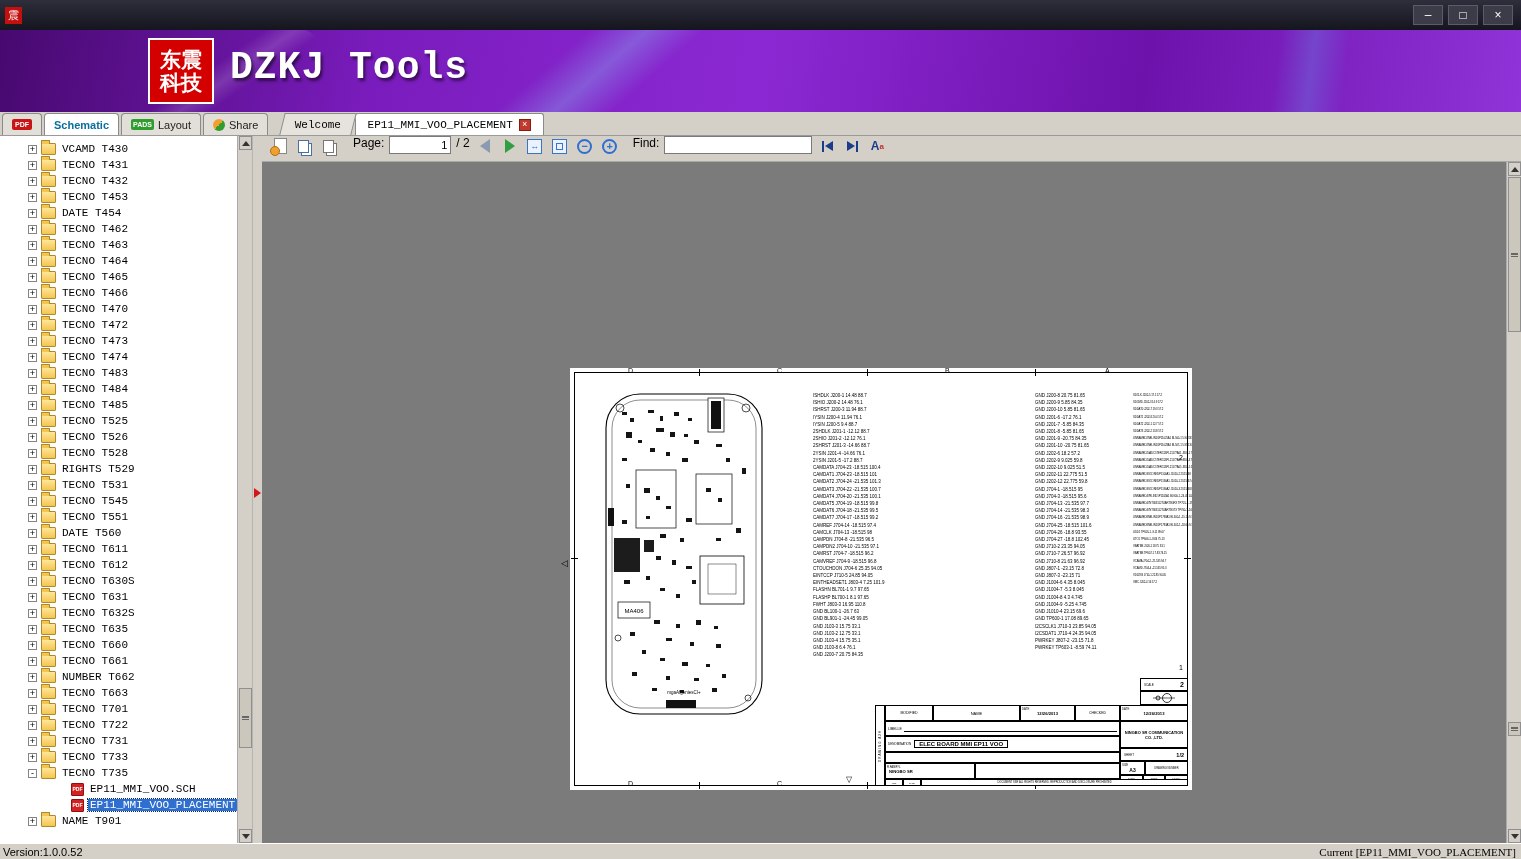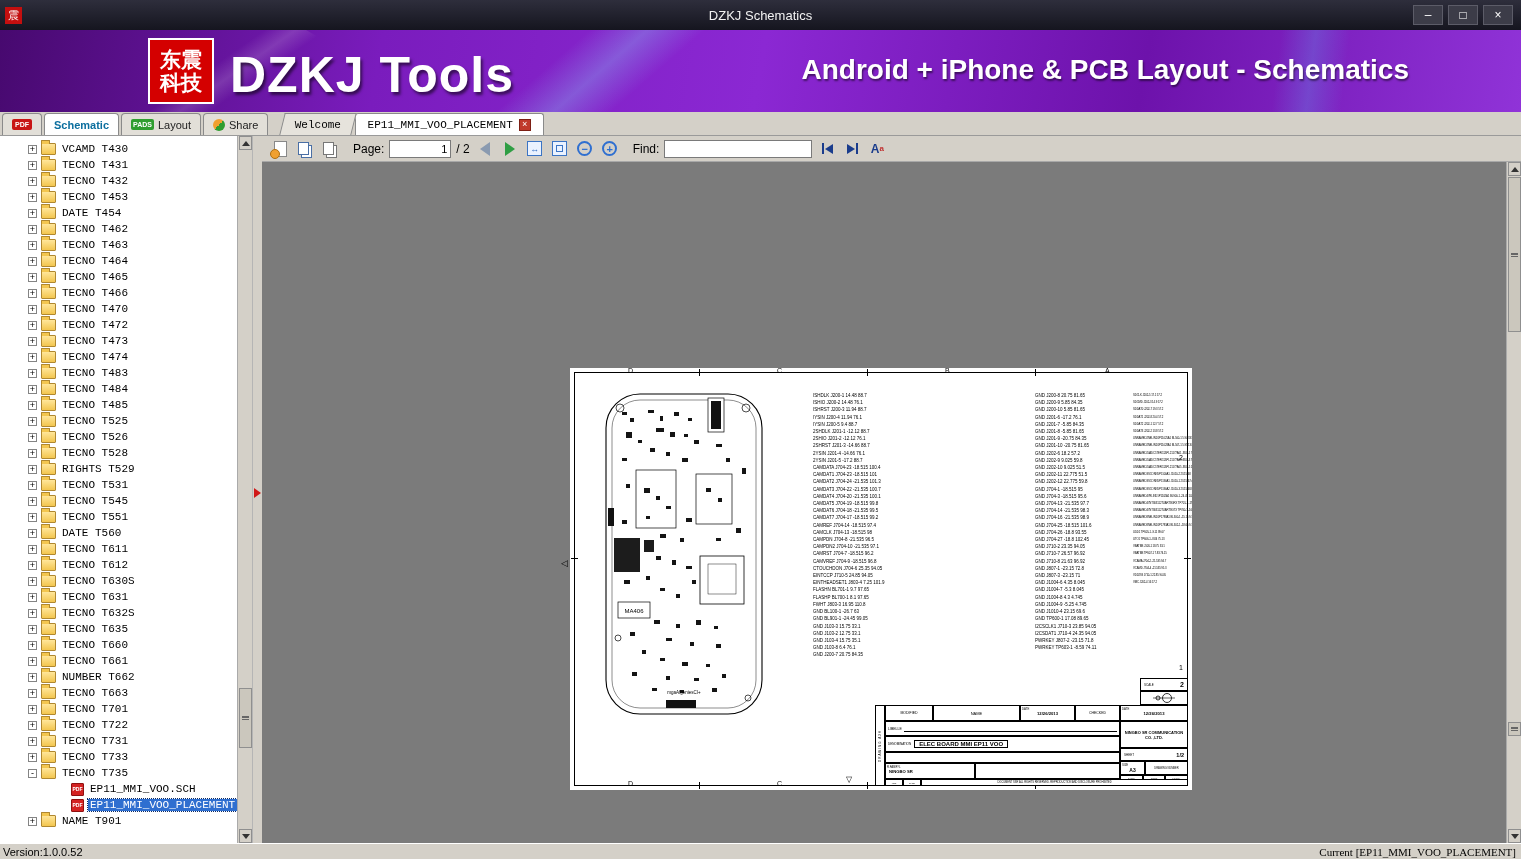--- a/index.html
+++ b/index.html
@@ -23,22 +23,22 @@
   .streak{position:absolute;pointer-events:none;}
   .s1{left:380px;top:-60px;width:420px;height:220px;transform:rotate(24deg);
     background:linear-gradient(115deg,transparent 42%,rgba(140,230,255,.28) 50%,transparent 58%);}
   .s2{left:1050px;top:-70px;width:520px;height:240px;transform:rotate(-18deg);
     background:linear-gradient(115deg,transparent 44%,rgba(90,200,255,.22) 50%,transparent 56%);}
   .s3{left:60px;top:-40px;width:300px;height:200px;transform:rotate(30deg);
     background:linear-gradient(115deg,transparent 45%,rgba(255,255,255,.15) 50%,transparent 55%);}
   .logo{position:absolute;left:148px;top:8px;width:66px;height:66px;background:#d40000;
     border:2px solid #fff;display:flex;flex-direction:column;align-items:center;justify-content:center;
     color:#fff;font-weight:bold;font-size:21px;line-height:1.1;}
-  .app-name{position:absolute;left:230px;top:16px;font-size:50px;font-weight:bold;color:#fff;
-    letter-spacing:1px;text-shadow:2px 3px 3px rgba(0,0,0,.55);}
+  .app-name{position:absolute;left:230px;top:16px;font-size:38px;font-weight:bold;color:#fff;
+    letter-spacing:1px;text-shadow:2px 3px 3px rgba(0,0,0,.55);font-family:Liberation Mono, monospace;}
   .tagline{position:absolute;right:112px;top:24px;font-size:28px;font-weight:bold;color:#fff;
     text-shadow:1px 2px 2px rgba(0,0,0,.5);}
 
   
   .tabbar{position:absolute;left:0;top:112px;width:1521px;height:24px;background:#d4d0c8;
     display:flex;align-items:flex-end;border-bottom:1px solid #9a9a9a;}
   .tab{height:22px;margin-left:2px;padding:0 9px;display:flex;align-items:center;gap:4px;
     background:#e2dfd8;border:1px solid #8a8a8a;border-bottom:none;border-radius:4px 4px 0 0;
     font-size:11px;color:#222;cursor:default;}
   .tab.active{background:#fff;color:#0b6e9e;font-weight:bold;}
@@ -51,21 +51,21 @@
     background:#e6e3dc;border:1px solid #8a8a8a;border-bottom:none;transform:skewX(-14deg);
     font-size:11px;font-family:"Liberation Mono",monospace;}
   .doctab>*{transform:skewX(14deg);}
   .doctab.active{background:#fff;transform:none;border-radius:3px 3px 0 0;}
   .doctab.active>*{transform:none;}
   .closebox{width:12px;height:12px;background:#c0392b;color:#fff;font-size:9px;line-height:11px;
     text-align:center;border:1px solid #7d1f14;}
 
   
   .toolbar{position:absolute;left:262px;top:136px;width:1259px;height:26px;background:#d4d0c8;
-    border-bottom:1px solid #a8a8a8;display:flex;align-items:center;gap:5px;padding:0 8px;font-size:12px;}
+    border-bottom:1px solid #a8a8a8;display:flex;gap:5px;padding:0 8px;font-size:12px;}
   .tb-lab{margin-left:8px;color:#000;}
   .tb-input{height:18px;border:1px solid #7a7a7a;background:#fff;font-size:11px;padding:0 3px;}
   .page-input{width:62px;text-align:right;}
   .find-input{width:148px;}
   .ico{display:inline-flex;align-items:center;justify-content:center;width:20px;height:20px;cursor:default;}
   .ico-page{width:13px;height:16px;background:#fff;border:1px solid #888;position:relative;}
   .ico-page.a::after{content:"";position:absolute;left:-5px;bottom:-3px;width:8px;height:8px;
     background:#f0a030;border-radius:50%;border:1px solid #b06f10;}
   .ico-pages{width:11px;height:13px;background:#fff;border:1px solid #4a6fa5;
     box-shadow:3px 3px 0 -1px #fff,3px 3px 0 0 #4a6fa5;margin-right:3px;}
@@ -190,38 +190,36 @@
   .status-left{margin-left:3px;}
   .status-right{margin-left:auto;margin-right:5px;font-family:Liberation Serif, serif;}
 </style>
 </head>
 <body>
 
 <div class="app">
 
   <div class="titlebar">
     <div class="title-icon">震</div>
-    <div class="title-text">DZKJ Schematics</div>
     <div class="win-controls">
       <div class="win-btn">–</div>
       <div class="win-btn">□</div>
       <div class="win-btn">×</div>
     </div>
   </div>
 
   <div class="banner">
     <div class="streak s1"></div>
     <div class="streak s2"></div>
     <div class="streak s3"></div>
     <div class="logo">
       <span>东震</span>
       <span>科技</span>
     </div>
     <div class="app-name">DZKJ Tools</div>
-    <div class="tagline">Android + iPhone &amp; PCB Layout - Schematics</div>
   </div>
 
   <div class="tabbar">
     <div class="tab">
       <span class="pdficon">PDF</span>
     </div>
     <div class="tab active">
       <span>Schematic</span>
     </div>
     <div class="tab">

